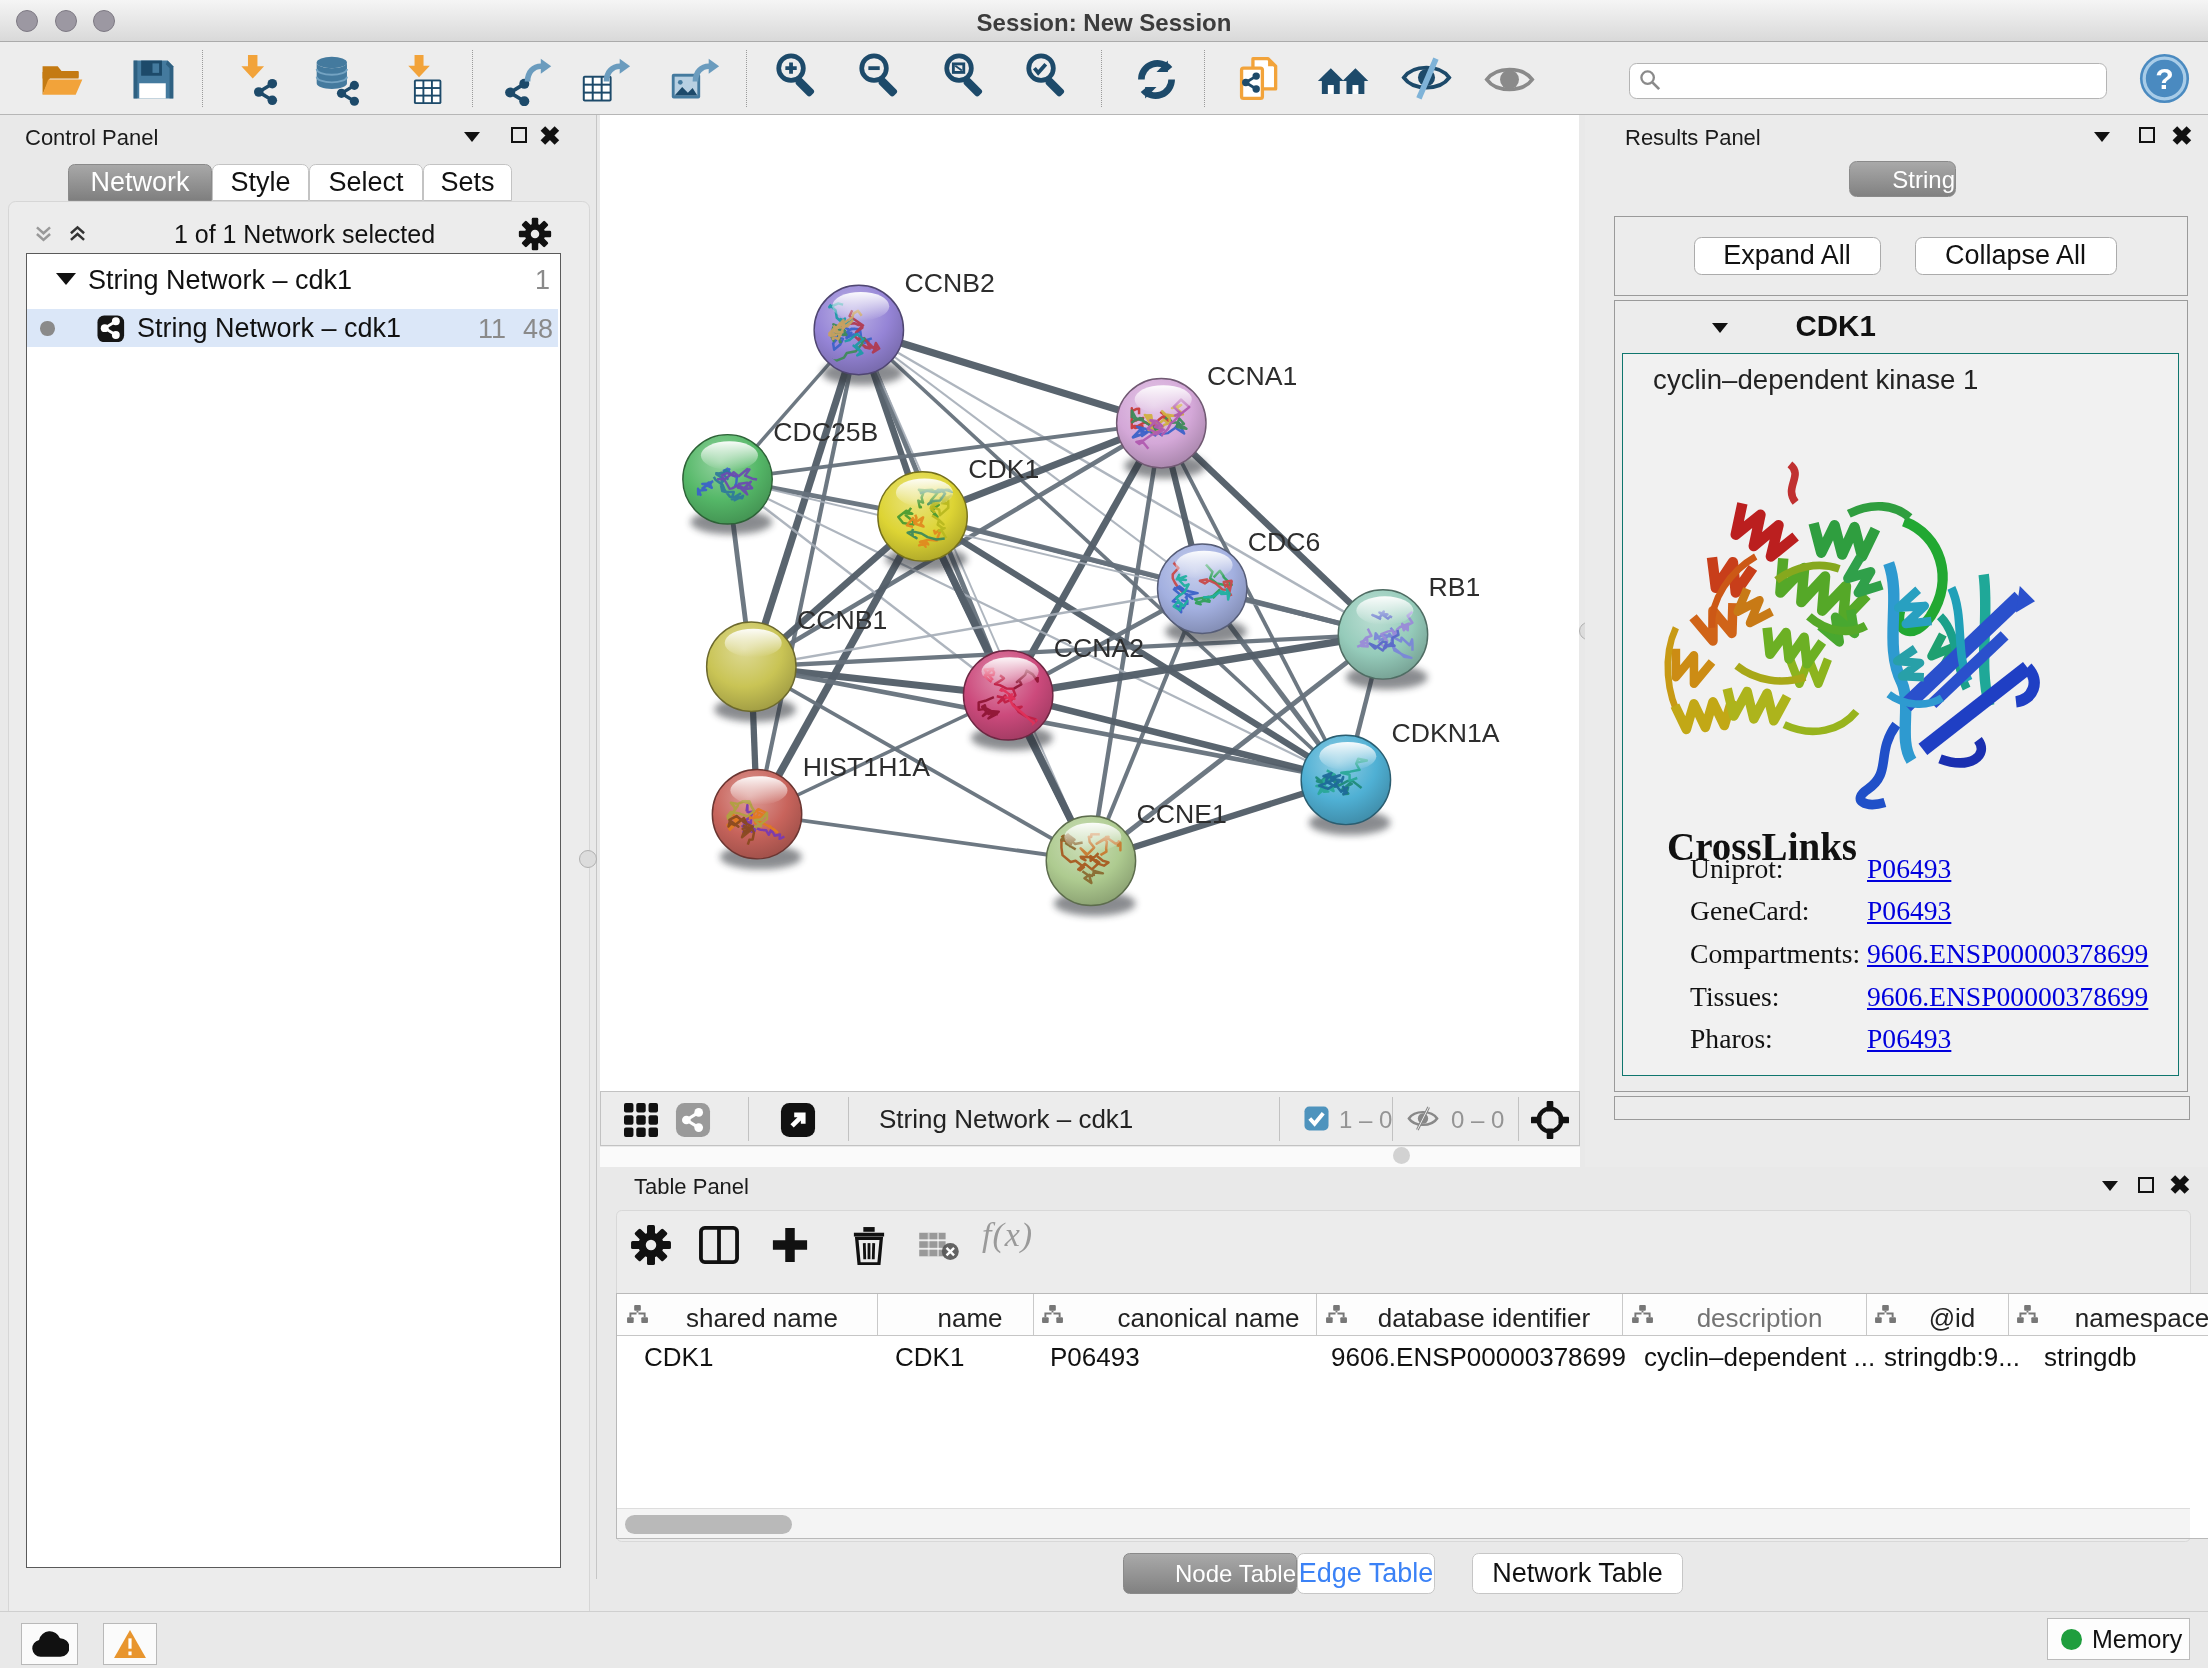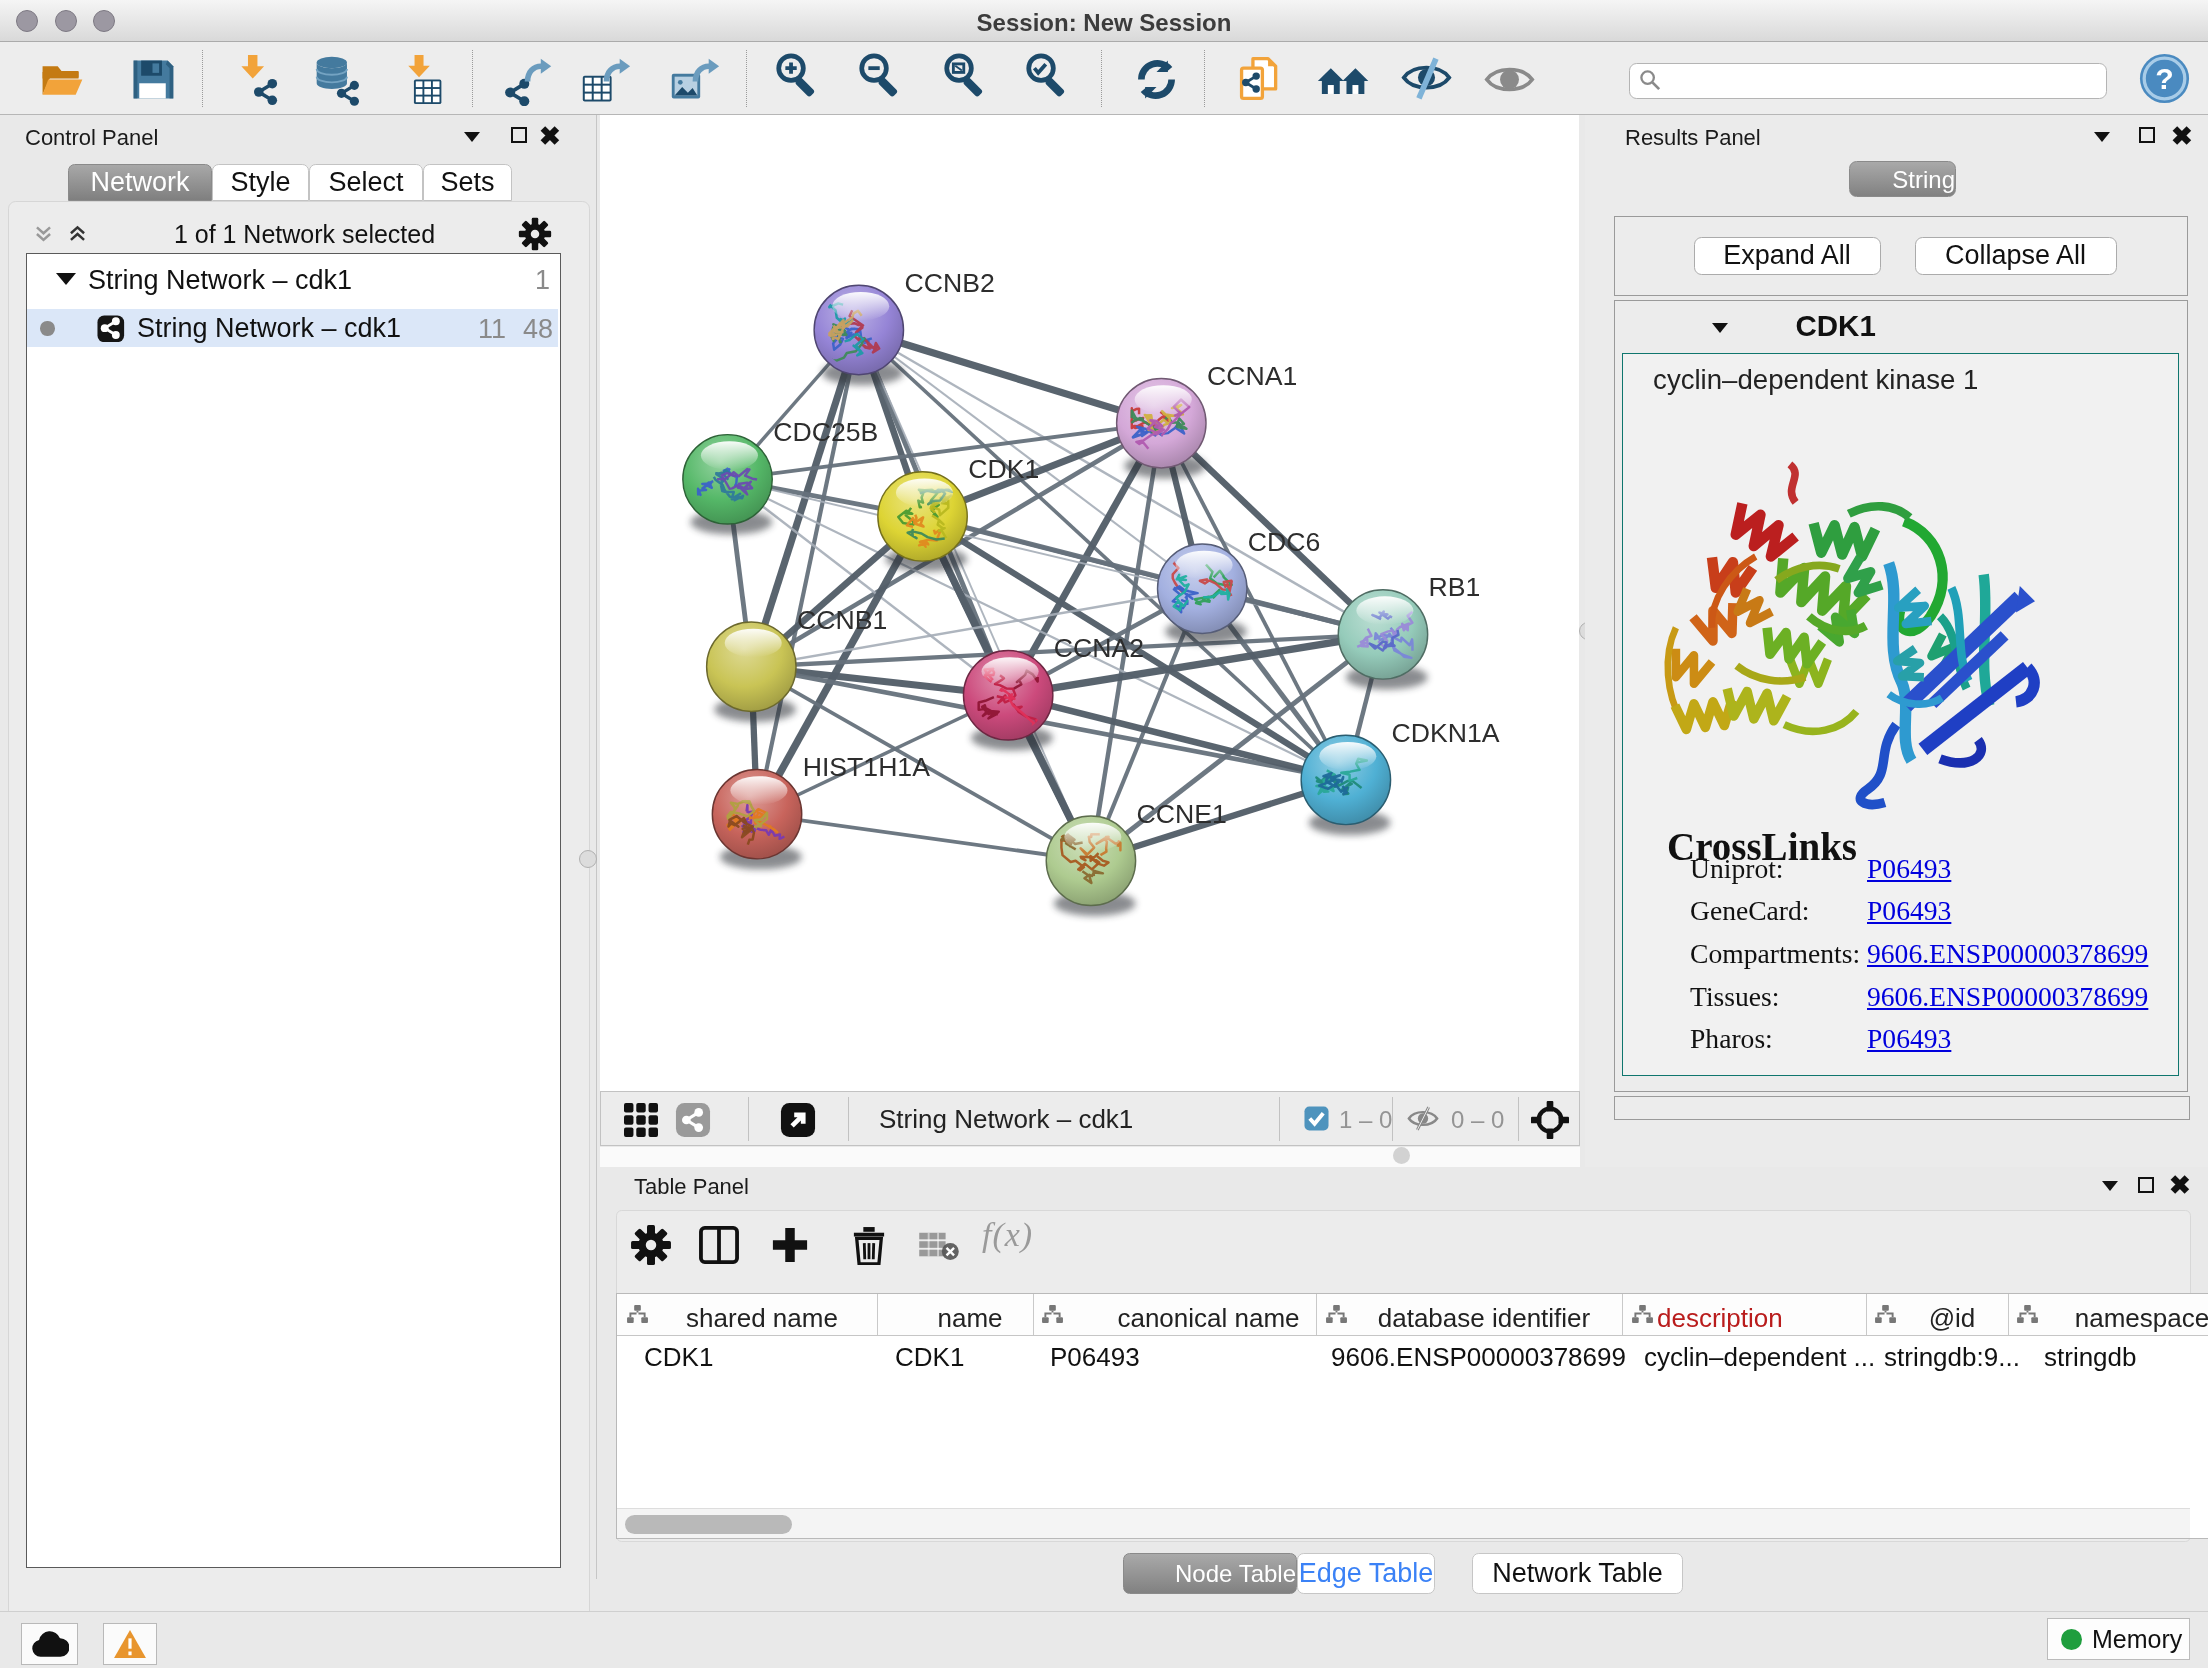--- a/index.html
+++ b/index.html
@@ -789,21 +789,21 @@
         <div class="abs" style="left:733px;top:8.6px;width:268px;text-align:center;font-size:26px;color:#222;white-space:nowrap;overflow:hidden">database identifier</div>
         <div class="hdrsep" style="left:1005px"></div>
         <div class="abs" style="left:1015px;top:11.4px"><svg width="21" height="19" viewBox="0 0 22 20">
             <g fill="#777">
               <rect x="7.5" y="0" width="7" height="6" rx="1"></rect>
               <rect x="0" y="13" width="7" height="6" rx="1"></rect>
               <rect x="15" y="13" width="7" height="6" rx="1"></rect>
               <path d="M10 6 h2 v4 h-2 Z M2.5 13 h2 v-3 h13 v3 h2 v-5 h-17 Z"></path>
             </g>
           </svg></div>
-        <div class="abs" style="left:1040px;top:8.6px;width:205px;font-size:26px;color:#b91c1c;white-space:nowrap;overflow:hidden">description</div>
+        <div class="abs" style="left:1040px;top:8.6px;width:205px;text-align:center;font-size:26px;color:#737373;white-space:nowrap;overflow:hidden">description</div>
         <div class="hdrsep" style="left:1249px"></div>
         <div class="abs" style="left:1258px;top:11.4px"><svg width="21" height="19" viewBox="0 0 22 20">
             <g fill="#777">
               <rect x="7.5" y="0" width="7" height="6" rx="1"></rect>
               <rect x="0" y="13" width="7" height="6" rx="1"></rect>
               <rect x="15" y="13" width="7" height="6" rx="1"></rect>
               <path d="M10 6 h2 v4 h-2 Z M2.5 13 h2 v-3 h13 v3 h2 v-5 h-17 Z"></path>
             </g>
           </svg></div>
         <div class="abs" style="left:1283px;top:8.6px;width:104px;text-align:center;font-size:26px;color:#222;white-space:nowrap;overflow:hidden">@id</div>

